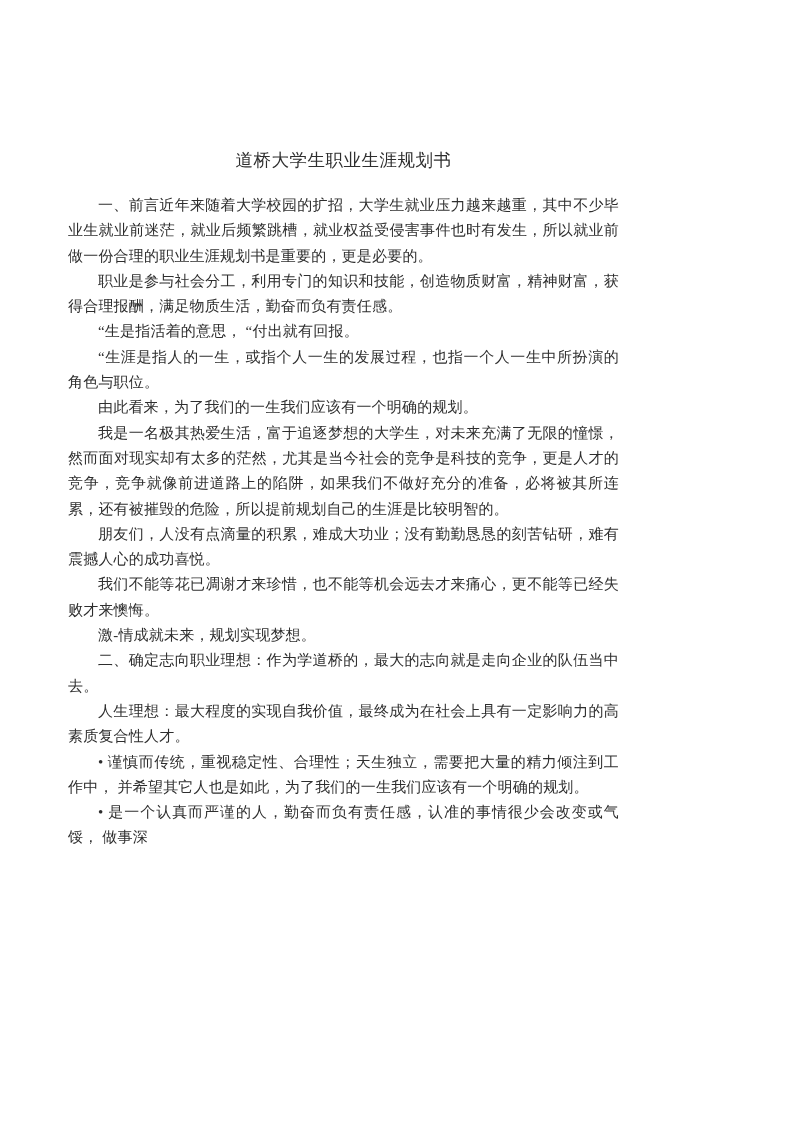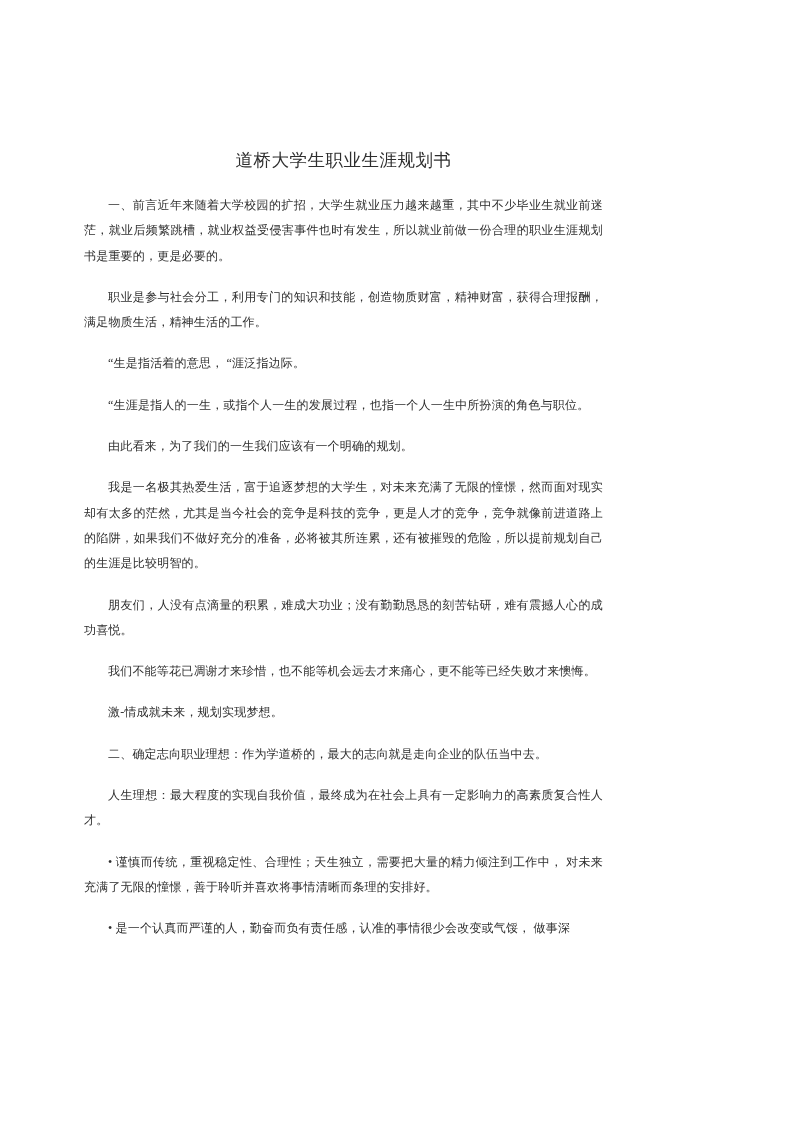--- a/index.html
+++ b/index.html
@@ -20,42 +20,42 @@
   }
   .doc-title {
     font-size: 17.5px;
     font-weight: normal;
     text-align: center;
     line-height: 25px;
     margin: 0 0 20px 0;
     letter-spacing: 0.5px;
   }
   .doc-body p {
-    margin: 16px;
-    font-size: 12px;
+    margin: 0;
+    font-size: 15px;
     line-height: 25.3px;
     text-align: justify;
     text-indent: 2em;
     letter-spacing: 0.2px;
     word-break: break-all;
   }
 </style>
 </head>
 <body>
 
 <div class="page">
   <h1 class="doc-title">道桥大学生职业生涯规划书</h1>
   <div class="doc-body">
     <p>一、前言近年来随着大学校园的扩招，大学生就业压力越来越重，其中不少毕业生就业前迷茫，就业后频繁跳槽，就业权益受侵害事件也时有发生，所以就业前做一份合理的职业生涯规划书是重要的，更是必要的。</p>
-    <p>职业是参与社会分工，利用专门的知识和技能，创造物质财富，精神财富，获得合理报酬，满足物质生活，精神生活的工作。</p>
-    <p>“生是指活着的意思， “涯泛指边际。</p>
+    <p>职业是参与社会分工，利用专门的知识和技能，创造物质财富，精神财富，获得合理报酬，满足物质生活，勤奋而负有责任感。</p>
+    <p>“生是指活着的意思， “付出就有回报。</p>
     <p>“生涯是指人的一生，或指个人一生的发展过程，也指一个人一生中所扮演的角色与职位。</p>
     <p>由此看来，为了我们的一生我们应该有一个明确的规划。</p>
     <p>我是一名极其热爱生活，富于追逐梦想的大学生，对未来充满了无限的憧憬，然而面对现实却有太多的茫然，尤其是当今社会的竞争是科技的竞争，更是人才的竞争，竞争就像前进道路上的陷阱，如果我们不做好充分的准备，必将被其所连累，还有被摧毁的危险，所以提前规划自己的生涯是比较明智的。</p>
     <p>朋友们，人没有点滴量的积累，难成大功业；没有勤勤恳恳的刻苦钻研，难有震撼人心的成功喜悦。</p>
     <p>我们不能等花已凋谢才来珍惜，也不能等机会远去才来痛心，更不能等已经失败才来懊悔。</p>
     <p>激-情成就未来，规划实现梦想。</p>
     <p>二、确定志向职业理想：作为学道桥的，最大的志向就是走向企业的队伍当中去。</p>
     <p>人生理想：最大程度的实现自我价值，最终成为在社会上具有一定影响力的高素质复合性人才。</p>
-    <p>• 谨慎而传统，重视稳定性、合理性；天生独立，需要把大量的精力倾注到工作中， 对未来充满了无限的憧憬，善于聆听并喜欢将事情清晰而条理的安排好。</p>
+    <p>• 谨慎而传统，重视稳定性、合理性；天生独立，需要把大量的精力倾注到工作中， 并希望其它人也是如此，为了我们的一生我们应该有一个明确的规划。</p>
     <p>• 是一个认真而严谨的人，勤奋而负有责任感，认准的事情很少会改变或气馁， 做事深</p>
   </div>
 </div>
 
 </body></html>

